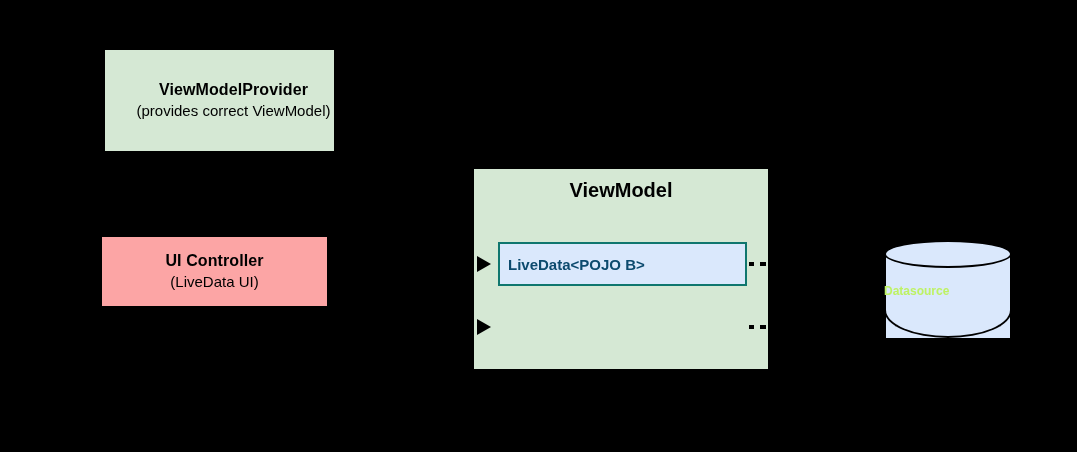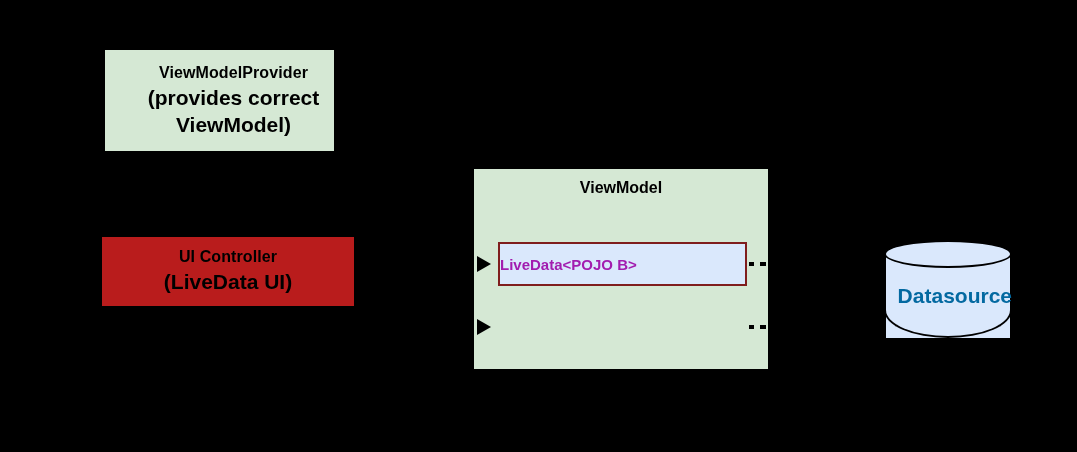--- a/index.html
+++ b/index.html
@@ -30,75 +30,76 @@
     color: #000000;
     line-height: 1.25;
     text-align: center;
   }
   .plain-box .title {
     font-weight: bold;
     font-size: 16px;
     letter-spacing: 0.1px;
   }
   .plain-box .subtitle {
-    font-weight: bold;
-    font-size: 21px;
+    font-weight: normal;
+    font-size: 15px;
     margin-top: 2px;
   }
 
   #node-viewmodelprovider {
     left: 105px;
     top: 50px;
     width: 229px;
     height: 101px;
     background: #d5e8d4;
     padding-left: 28px;
   }
 
   #node-uicontroller {
     left: 102px;
     top: 237px;
-    width: 252px;
+    width: 225px;
     height: 69px;
-    background: #b91c1c;
+    background: #fca5a5;
   }
 
   
   #node-viewmodel {
     left: 474px;
     top: 169px;
     width: 294px;
     height: 200px;
     background: #d5e8d4;
   }
   #node-viewmodel .vm-title {
     position: absolute;
     left: 0;
     right: 0;
     top: 10px;
     text-align: center;
     font-weight: bold;
-    font-size: 16px;
+    font-size: 20px;
     color: #000000;
   }
 
   
   .livedata-box {
     position: absolute;
     left: 24px;
     width: 249px;
     height: 44px;
     background: #dae8fc;
-    border: 2px solid #7f1d1d;
+    border: 2px solid #0f766e;
     box-sizing: border-box;
     display: flex;
     align-items: center;
+    padding-left: 8px;
     font-weight: bold;
     font-size: 15px;
-    color: #a21caf;
+    color: #0c4a6e;
     white-space: nowrap;
   }
   #livedata-b { top: 73px; }
   #livedata-a { top: 136px; }
 
   
   .arrowhead {
     position: absolute;
     width: 0;
     height: 0;
@@ -161,24 +162,24 @@
     background: #dae8fc;
     border: 2px solid #000000;
     border-radius: 50%;
     box-sizing: border-box;
   }
   #node-datasource .cyl-label {
     position: absolute;
     left: 0;
     right: 0;
     top: 44px;
-    text-align: right;
-    font-weight: bold;
-    font-size: 21px;
-    color: #0369a1;
+    text-align: left;
+    font-weight: bold;
+    font-size: 12px;
+    color: #bef264;
   }
 </style>
 </head>
 <body>
 
 <div class="node plain-box" id="node-viewmodelprovider">
   <div class="title">ViewModelProvider</div>
   <div class="subtitle">(provides correct ViewModel)</div>
 </div>
 

